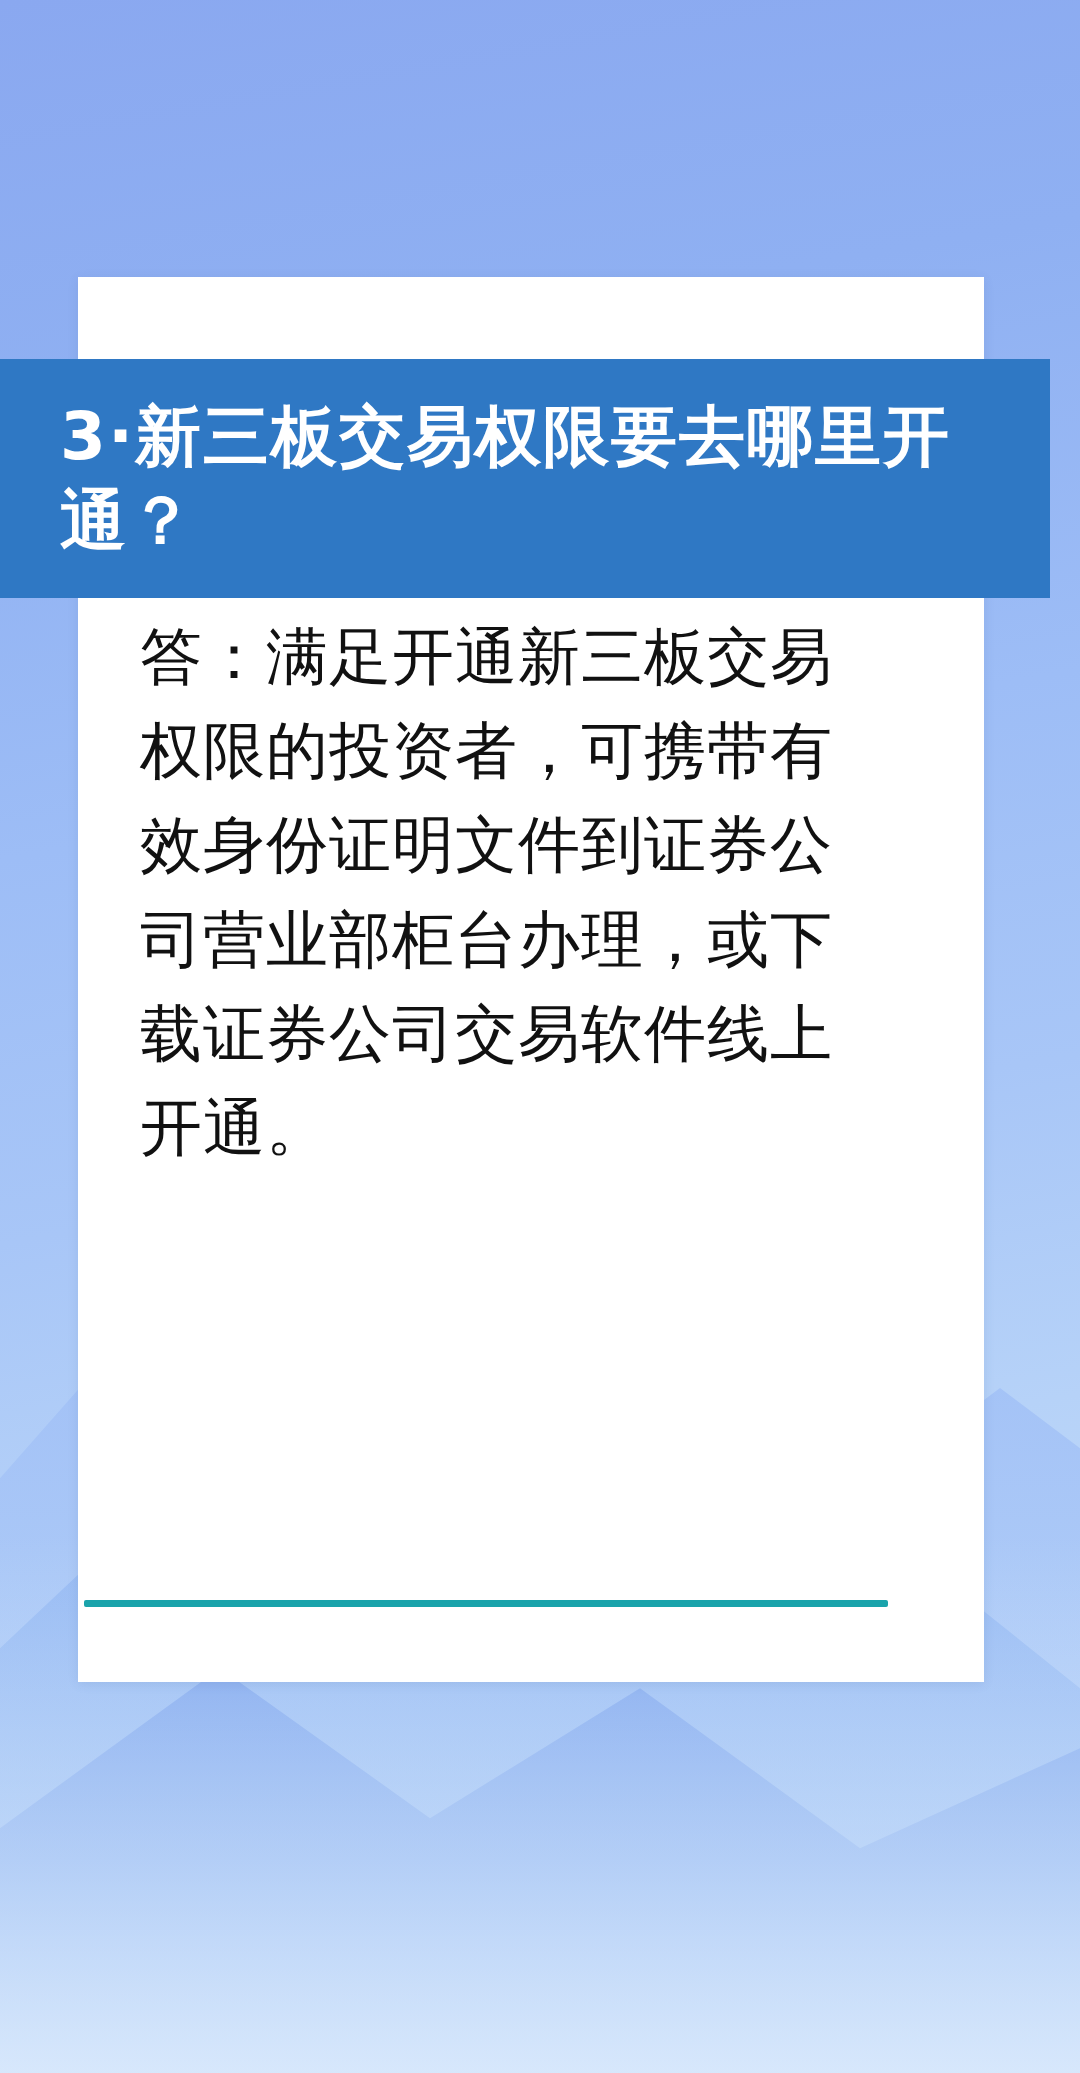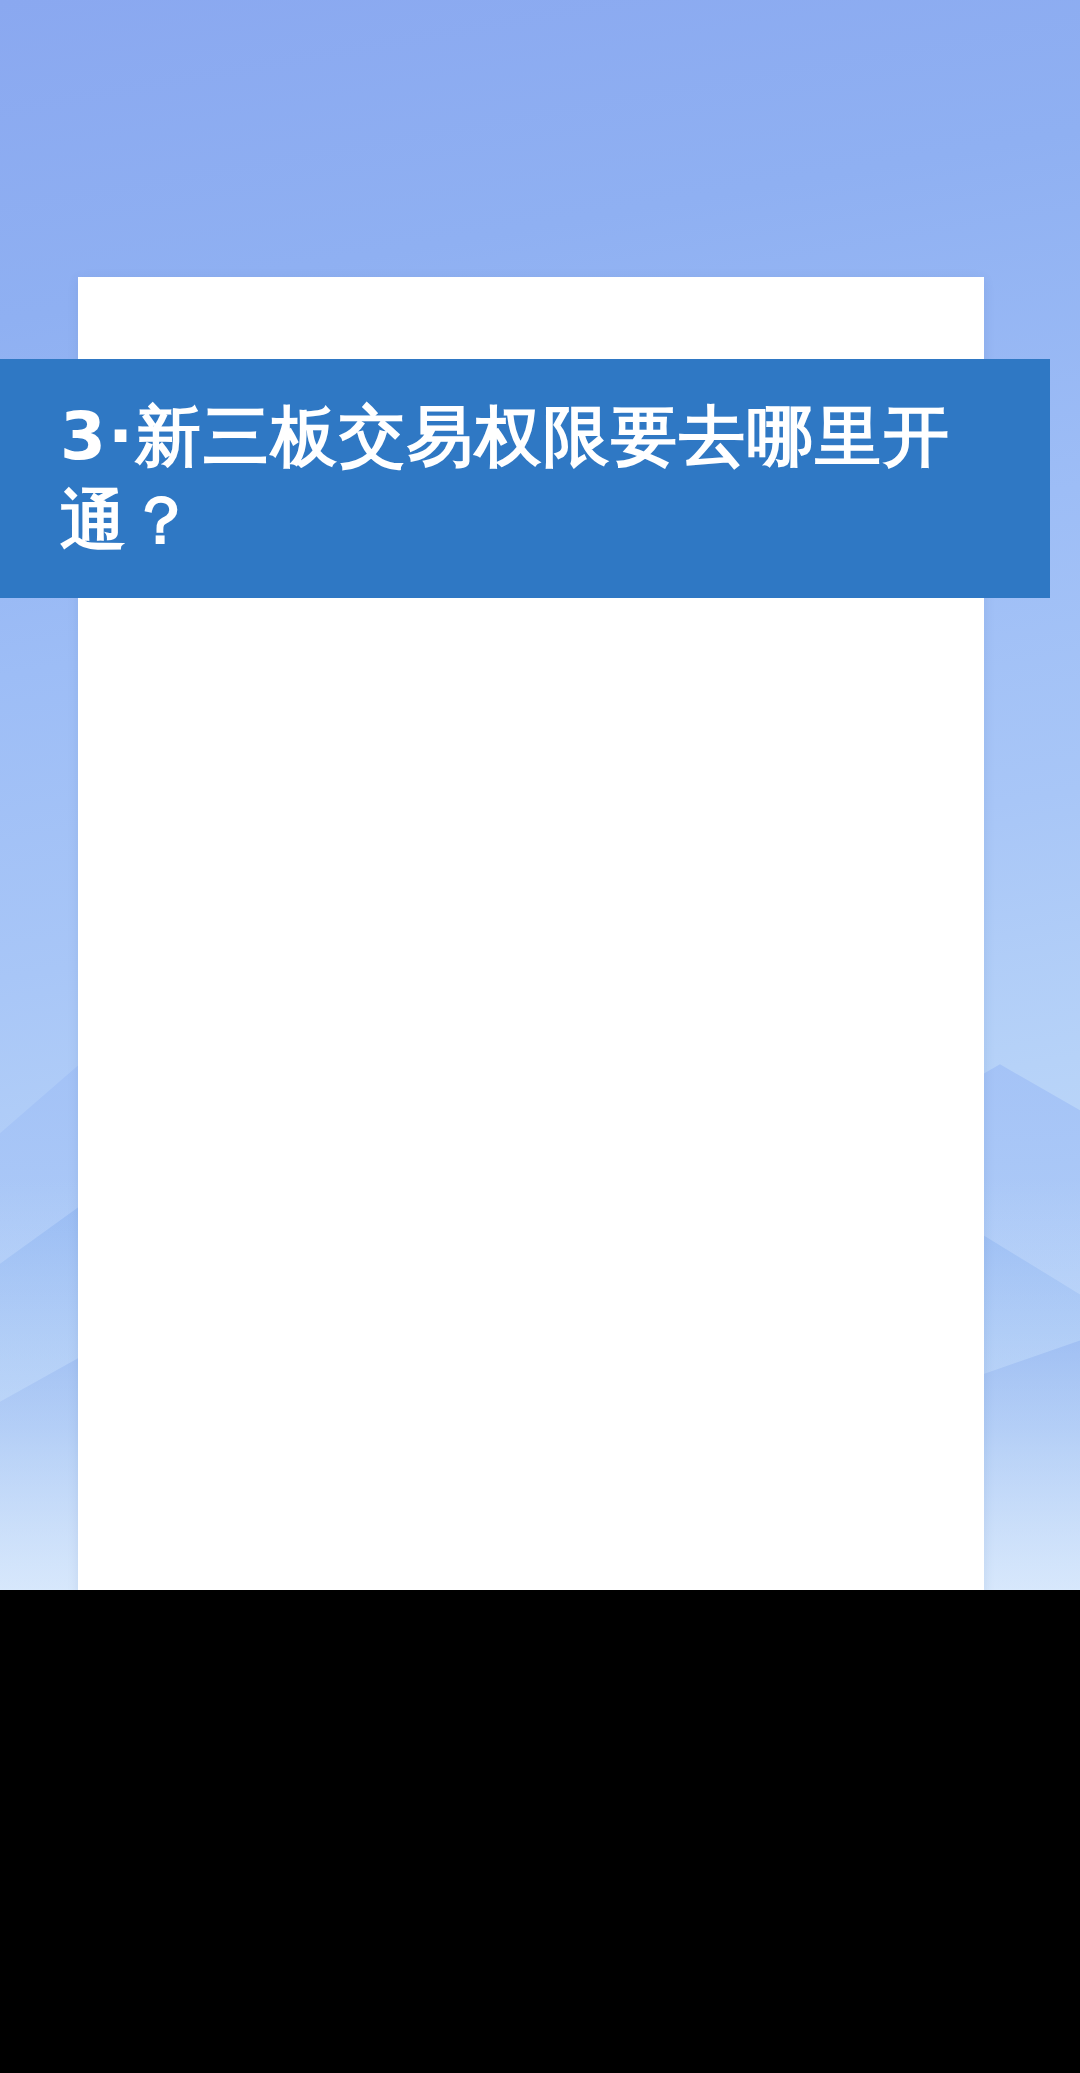--- a/index.html
+++ b/index.html
@@ -3,21 +3,21 @@
 <meta charset="utf-8">
 <style>
   html, body {
     margin: 0;
     padding: 0;
     background: #000;
   }
   #poster {
     position: relative;
     width: 1080px;
-    height: 1590px;
+    height: 2073px;
     overflow: hidden;
     font-family: "Liberation Sans", sans-serif;
     background: linear-gradient(170deg, #8aa8f0 0%, #8fb0f2 18%, #9dbdf6 38%, #a8c6f7 55%, #b6d2f8 70%, #c3dcf9 85%, #cfe4fb 100%);
   }
   
   .mountains {
     position: absolute;
     left: 0;
     bottom: 0;
     width: 100%;
@@ -119,16 +119,19 @@
     <path d="M0,1040 L220,880 L430,1030 L640,900 L860,1060 L1080,960 L1080,1285 L0,1285 Z" fill="url(#mtn3)" opacity="0.95"></path>
   </svg>
   <div class="haze"></div>
 
   <div class="card"></div>
 
   <div class="title-banner">
     <div class="title-text">3·新三板交易权限要去哪里开通？</div>
   </div>
 
+  <div class="answer-wrap">
+    <div class="answer-text">答：满足开通新三板交易权限的投资者，可携带有效身份证明文件到证券公司营业部柜台办理，或下载证券公司交易软件线上开通。</div>
+  </div>
 
   <div class="rule"></div>
 
 </div>
 
 </body></html>

